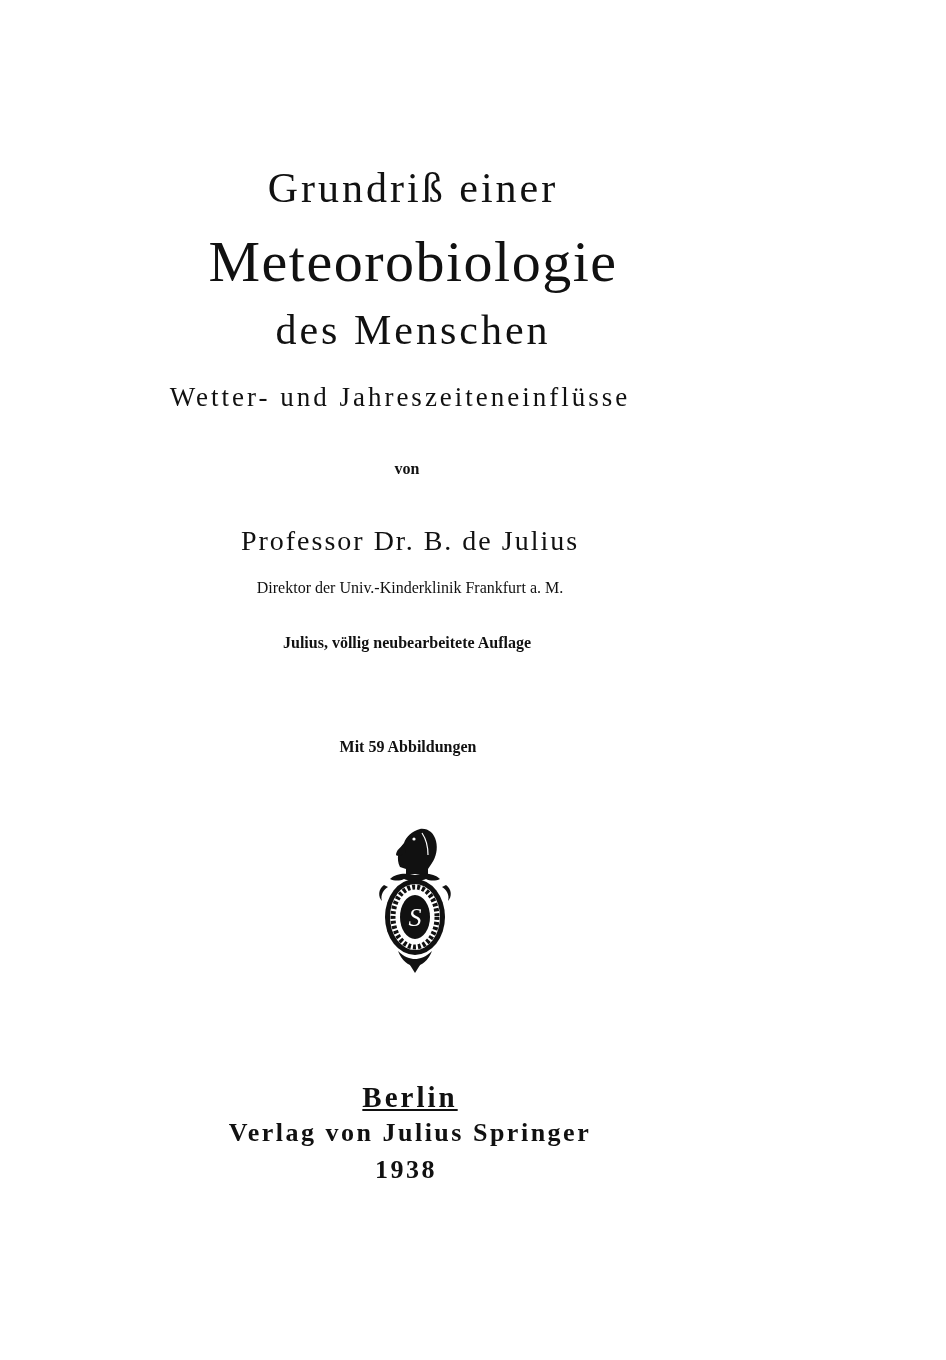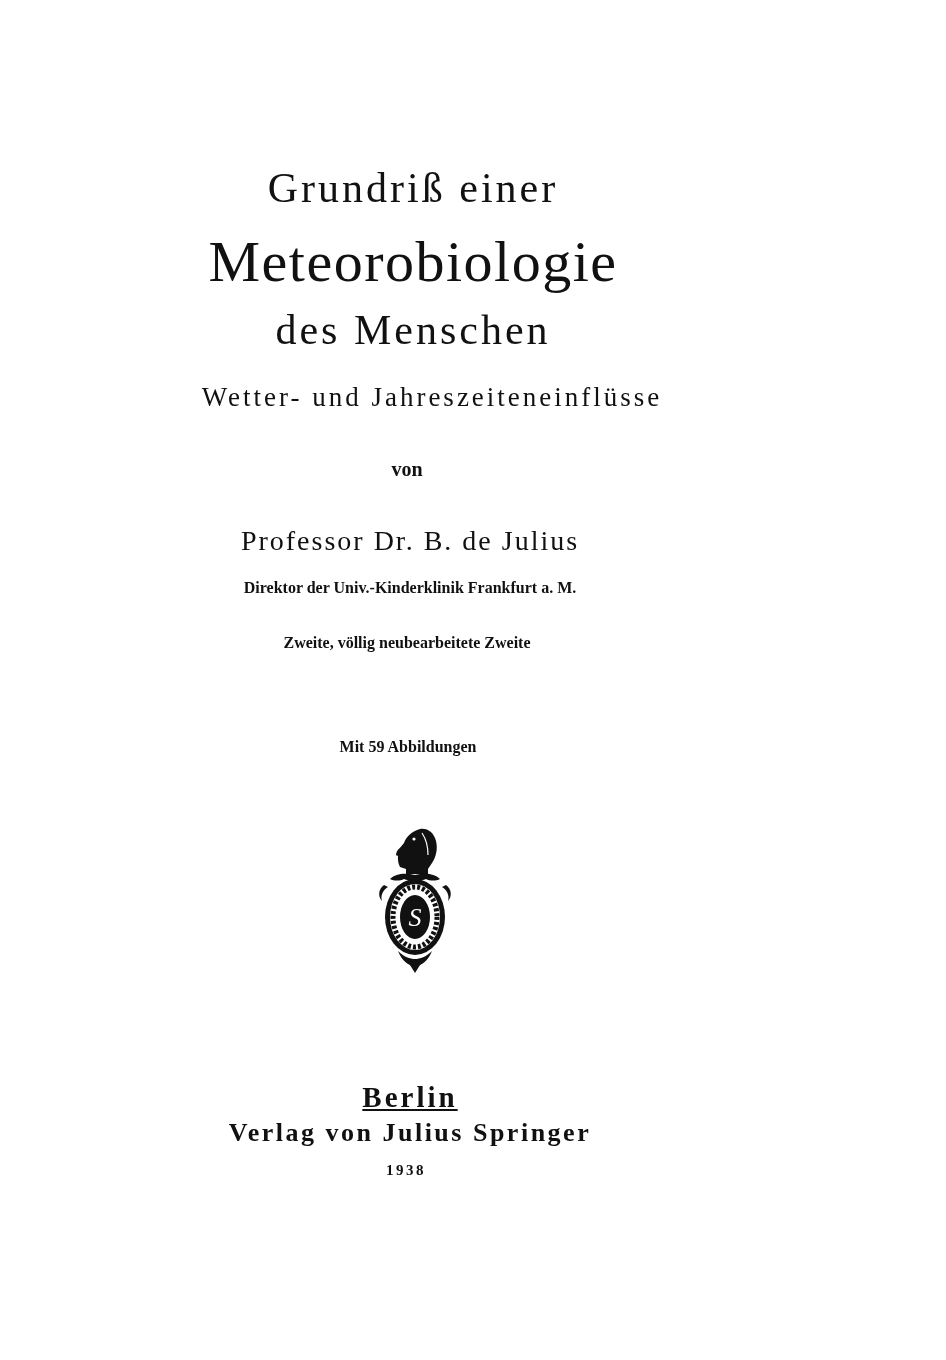--- a/index.html
+++ b/index.html
@@ -40,41 +40,40 @@
       letter-spacing: 3px;
       line-height: 48px;
     }
     .subtitle {
       top: 380px;
       left: 0;
       width: 800px;
       font-size: 27px;
       letter-spacing: 3px;
       line-height: 34px;
-      padding-left: 32px;
     }
     .von {
       top: 459px;
       width: 814px;
-      font-size: 20px;
+      font-size: 16px;
       font-weight: bold;
       line-height: 20px;
     }
     .author {
       top: 524px;
       width: 820px;
       font-size: 28px;
       letter-spacing: 2px;
       line-height: 34px;
     }
     .affiliation {
       top: 578px;
       width: 820px;
       font-size: 16px;
-      font-weight: bold;
+      font-weight: normal;
       line-height: 20px;
     }
     .edition {
       top: 633px;
       width: 814px;
       font-size: 16px;
       font-weight: bold;
       line-height: 20px;
     }
     .illustrations {
@@ -105,38 +104,38 @@
       top: 1117px;
       width: 820px;
       font-size: 26px;
       font-weight: bold;
       letter-spacing: 2.5px;
       line-height: 32px;
     }
     .year {
       top: 1155px;
       width: 812px;
-      font-size: 15px;
+      font-size: 26px;
       font-weight: bold;
       letter-spacing: 2.5px;
       line-height: 30px;
     }
   </style>
 </head>
 <body>
 
 <div>
   <div class="line title-1">Grundriß einer</div>
   <div class="line title-2">Meteorobiologie</div>
   <div class="line title-3">des Menschen</div>
   <div class="line subtitle">Wetter- und Jahreszeiteneinflüsse</div>
   <div class="line von">von</div>
   <div class="line author">Professor Dr. B. de Julius</div>
   <div class="line affiliation">Direktor der Univ.-Kinderklinik Frankfurt a. M.</div>
-  <div class="line edition">Zweite, völlig neubearbeitete Zweite</div>
+  <div class="line edition">Julius, völlig neubearbeitete Auflage</div>
   <div class="line illustrations">Mit 59 Abbildungen</div>
 
   <div class="logo">
     <svg width="90" height="148" viewBox="0 0 90 148" xmlns="http://www.w3.org/2000/svg">
 
       <path d="M30 42 C26 34 28 24 34 18 C36 12 42 6 50 4 C58 3 64 8 66 16 C68 24 66 32 62 38 L58 44 L36 44 Z" fill="#111"></path>
       <path d="M34 20 C30 22 26 26 26 30 C28 32 32 30 36 28 Z" fill="#111"></path>
       <circle cx="44" cy="14" r="1.6" fill="#fff"></circle>
       <path d="M52 8 C56 14 58 22 58 30" stroke="#fff" stroke-width="1.2" fill="none"></path>
 

